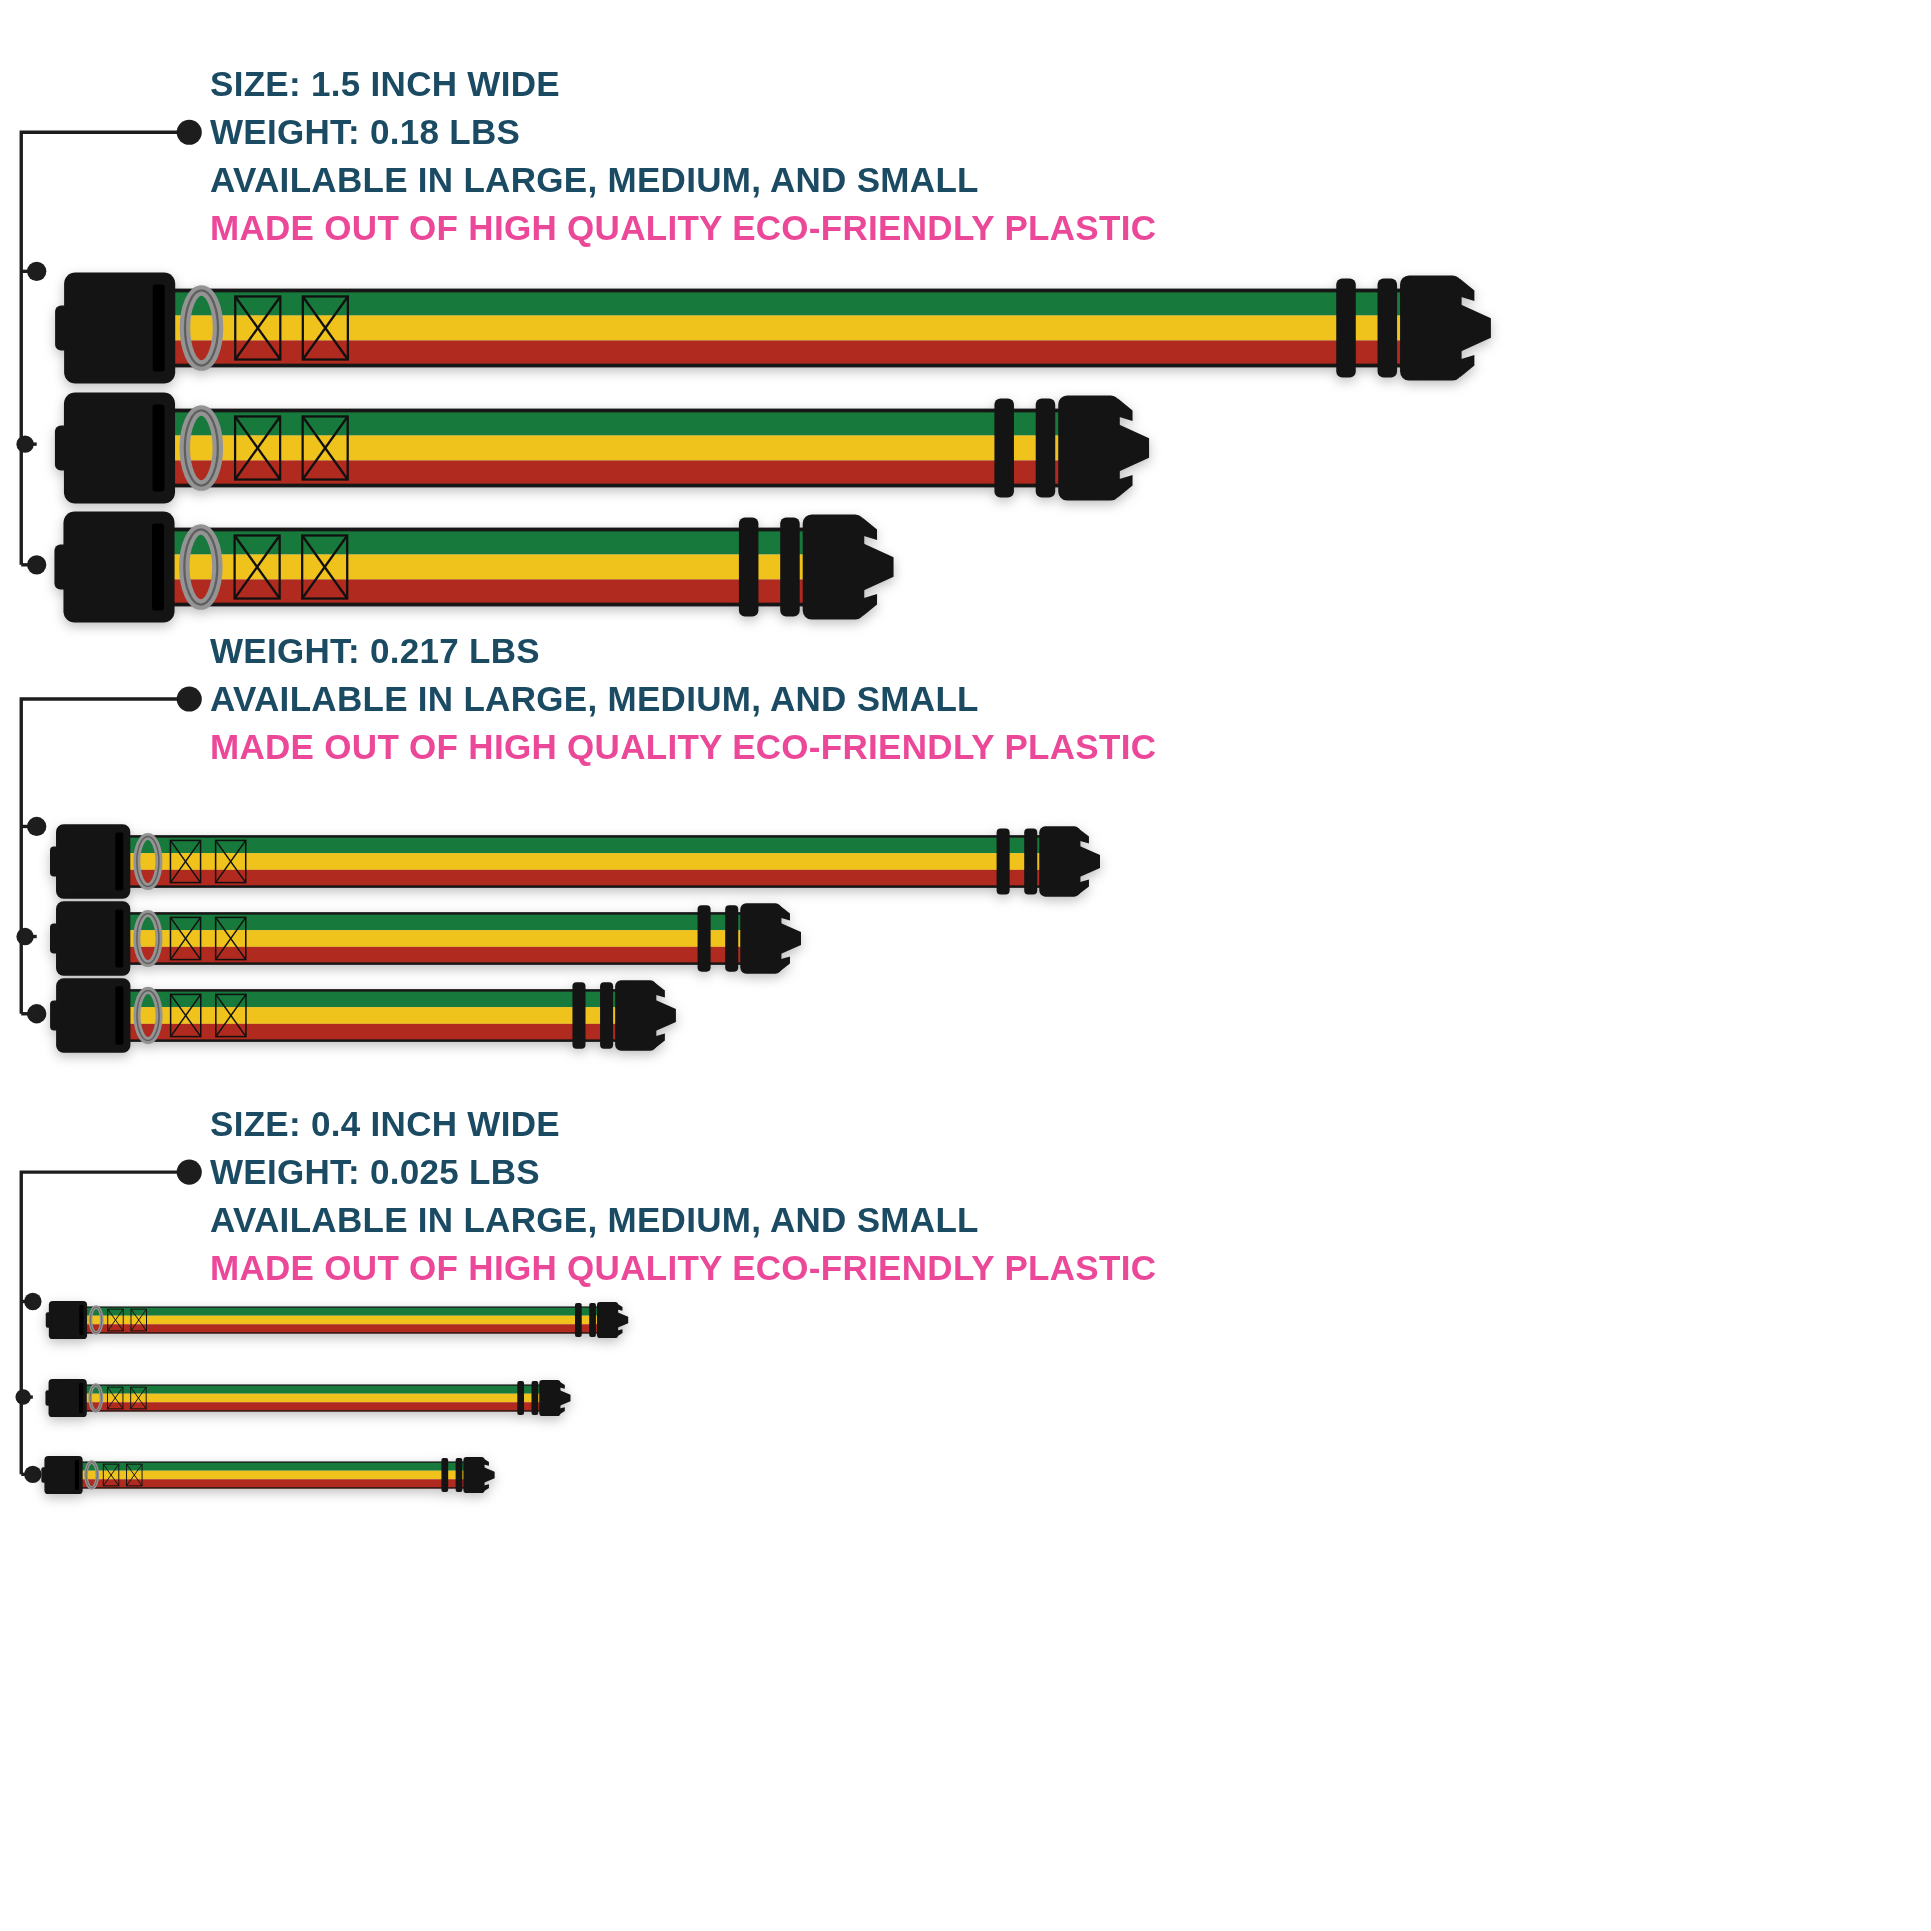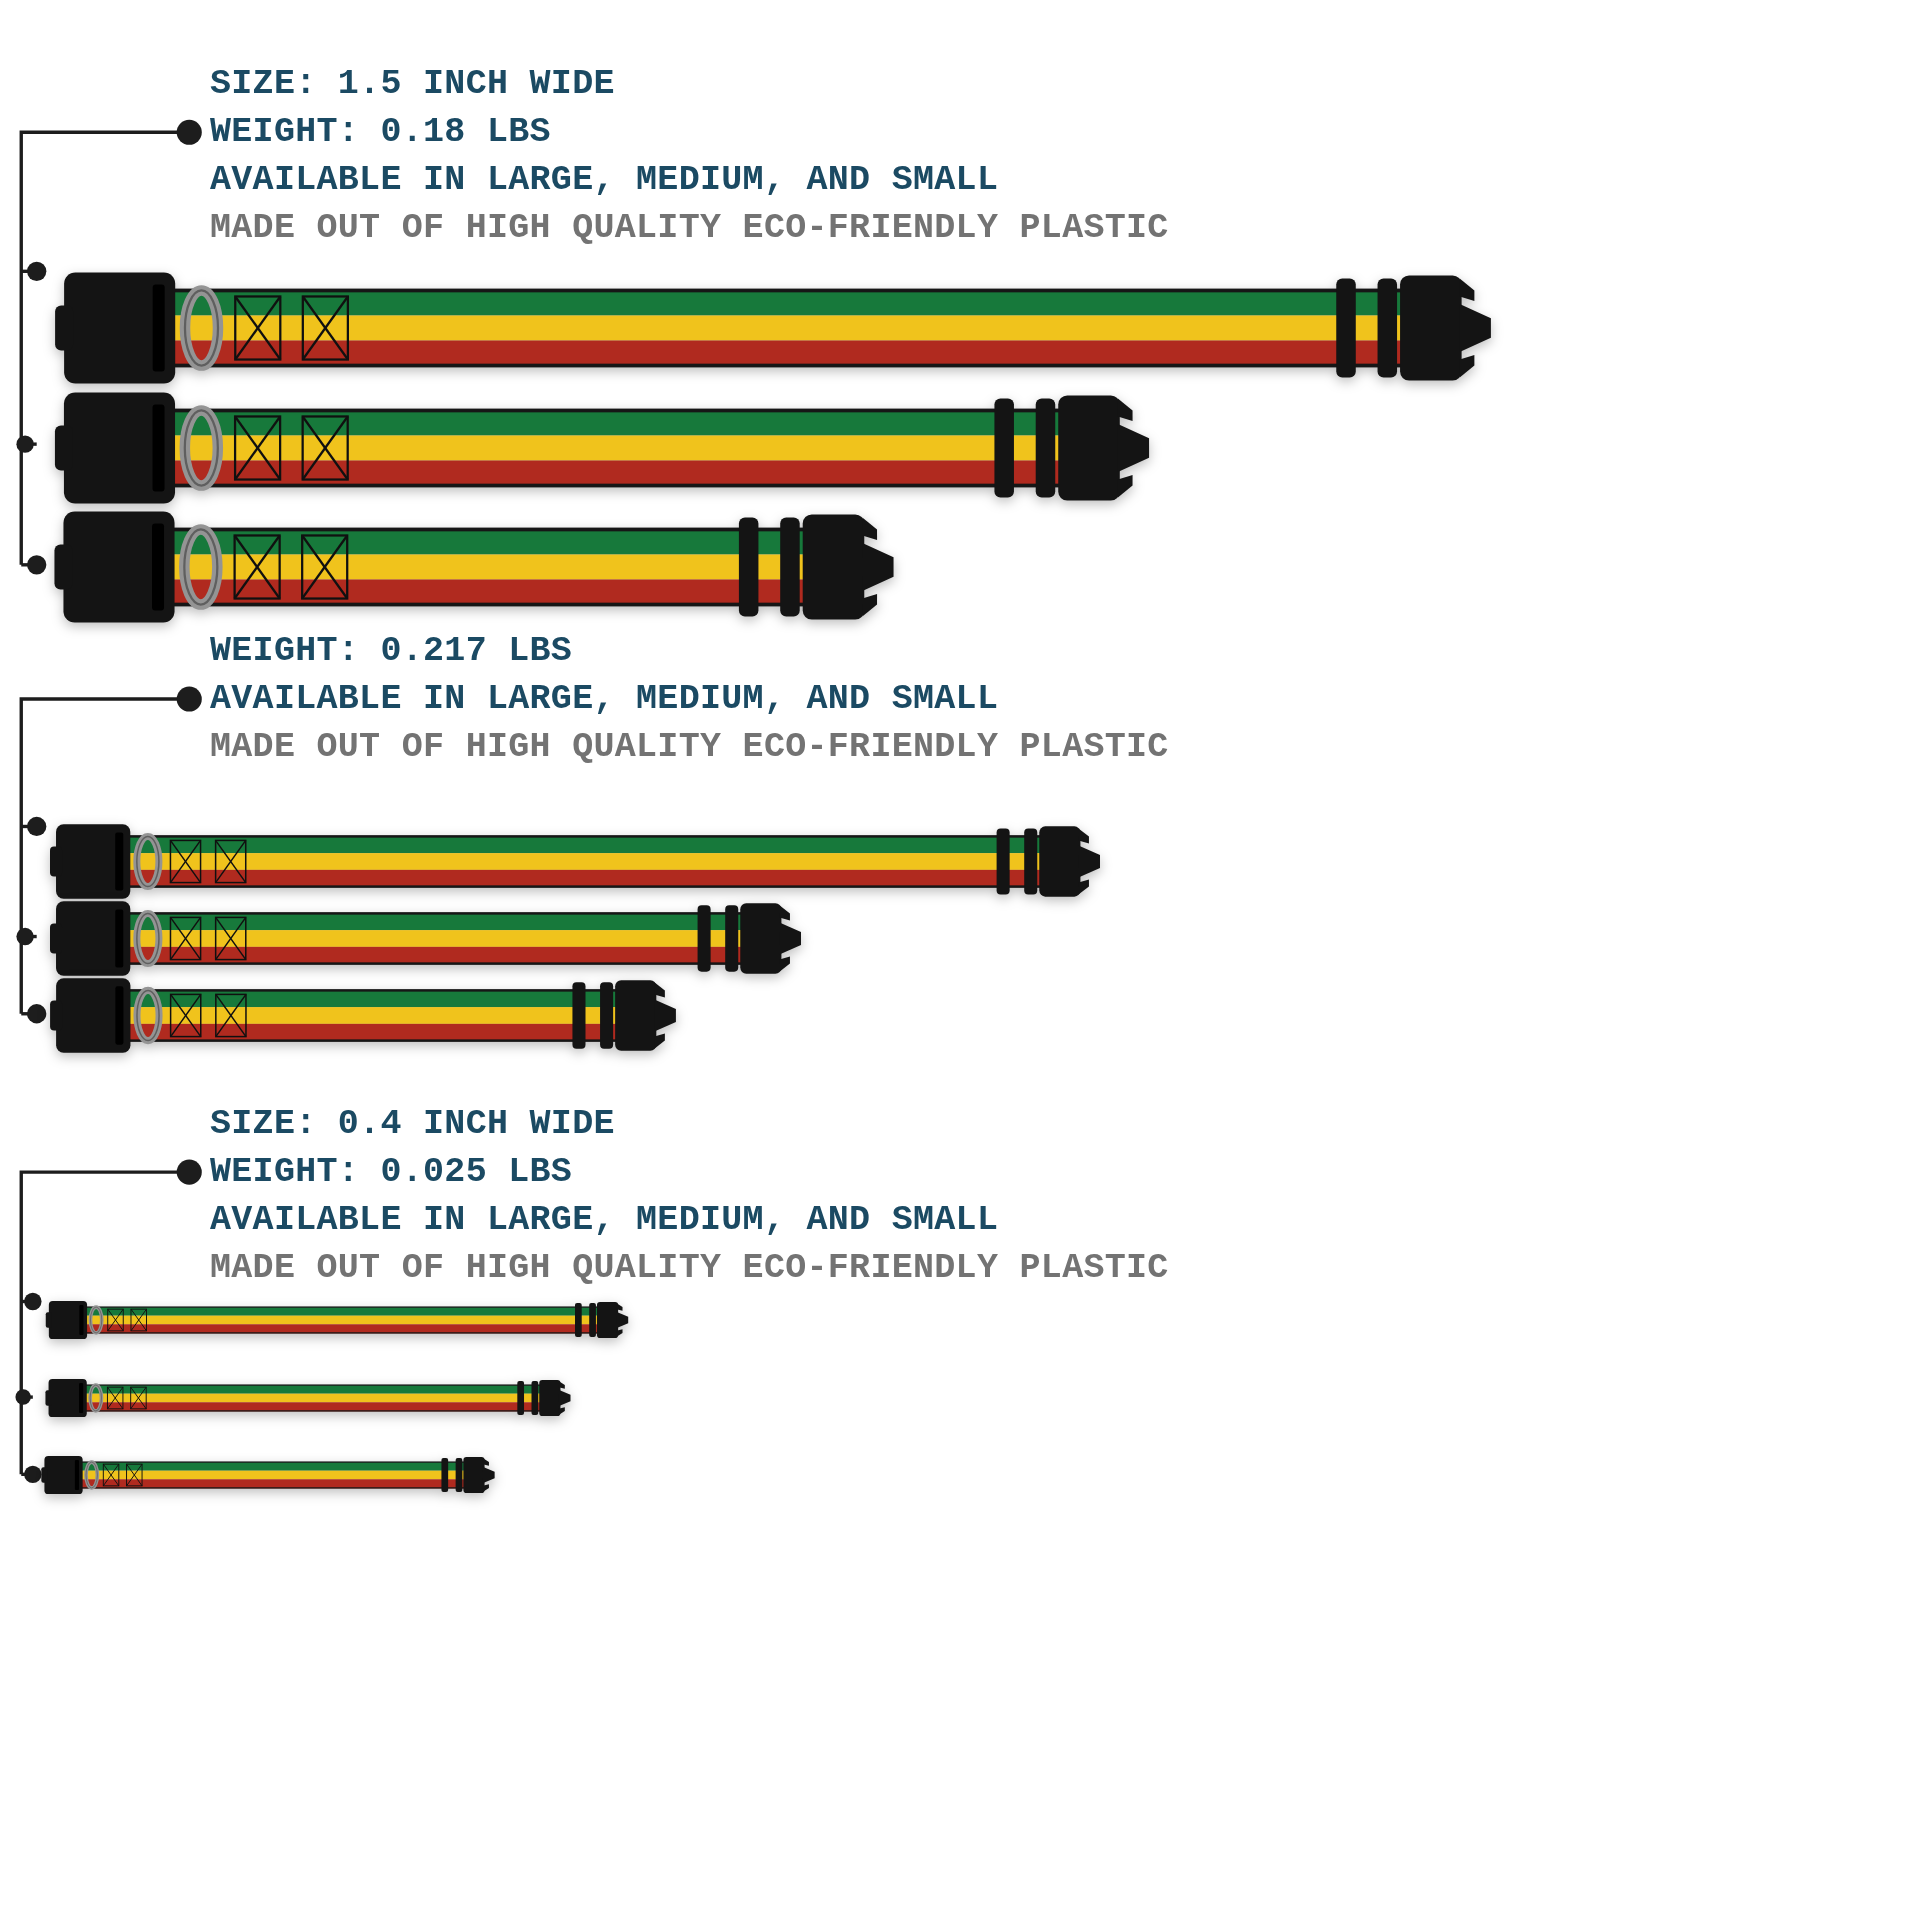--- a/index.html
+++ b/index.html
@@ -1,26 +1,26 @@
 <!DOCTYPE html>
 <html><head>
 <meta charset="utf-8">
 <style>
   html,body{margin:0;padding:0;background:#ffffff;}
   .canvas{
     position:relative;width:1931px;height:1931px;background:#ffffff;
-    font-family:Liberation Mono, monospace;overflow:hidden;
+    font-family:Liberation Sans, sans-serif;overflow:hidden;
   }
   .callout{position:absolute;left:0;top:0;pointer-events:none;}
   .textblock{position:absolute;}
   .line{
     font-weight:700;font-size:35px;line-height:48px;
     color:#1b4a63;letter-spacing:0.3px;white-space:nowrap;
   }
-  .line.accent{color:#737373;}
+  .line.accent{color:#ec4899;}
   .collar{position:absolute;filter:drop-shadow(0 4.8px 5.8px rgba(0,0,0,0.25));}
   .collar svg{display:block;}
 </style>
 </head>
 <body>
 
 <div class="canvas">
 
   <svg class="callout" width="1931" height="1931" viewBox="0 0 2000 2000">
     <g stroke="#1d1d1d" stroke-width="3.5" fill="#1d1d1d">

